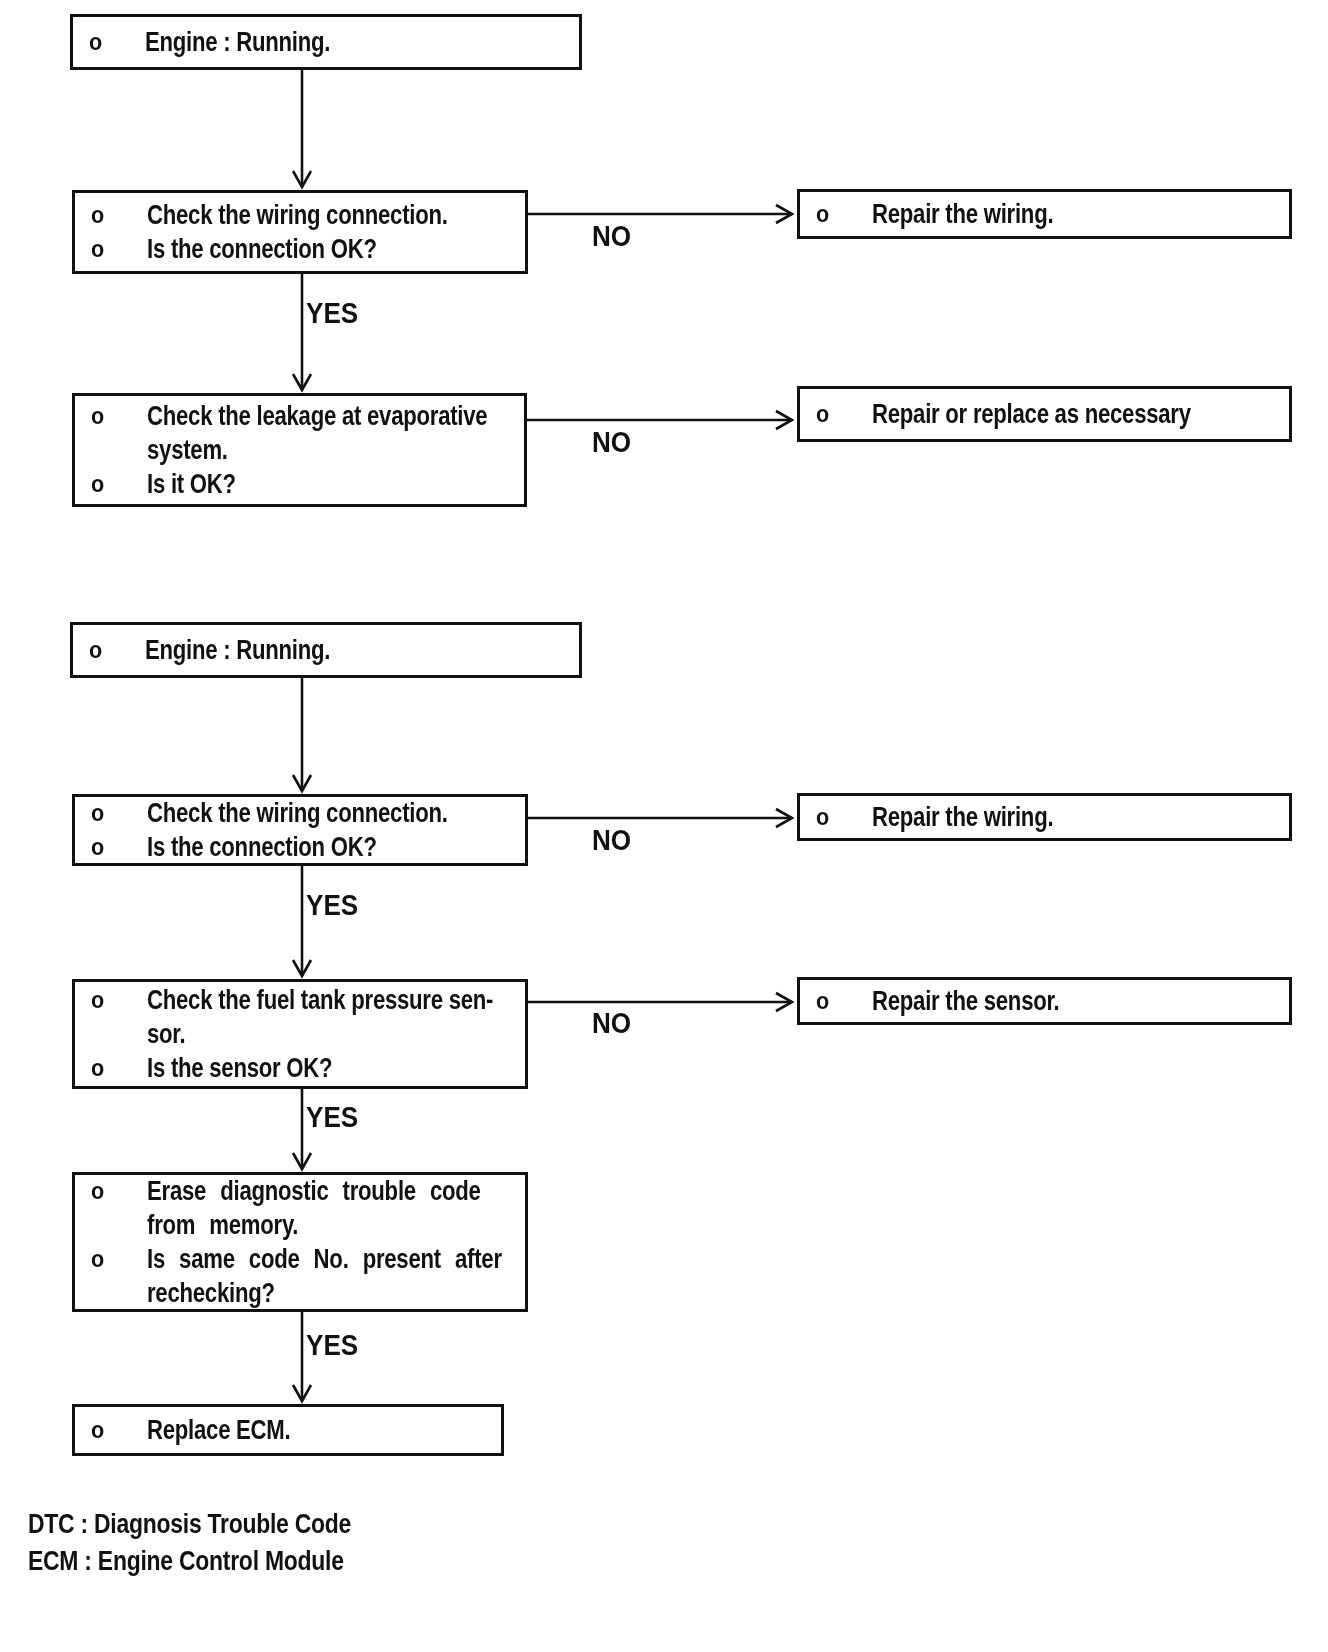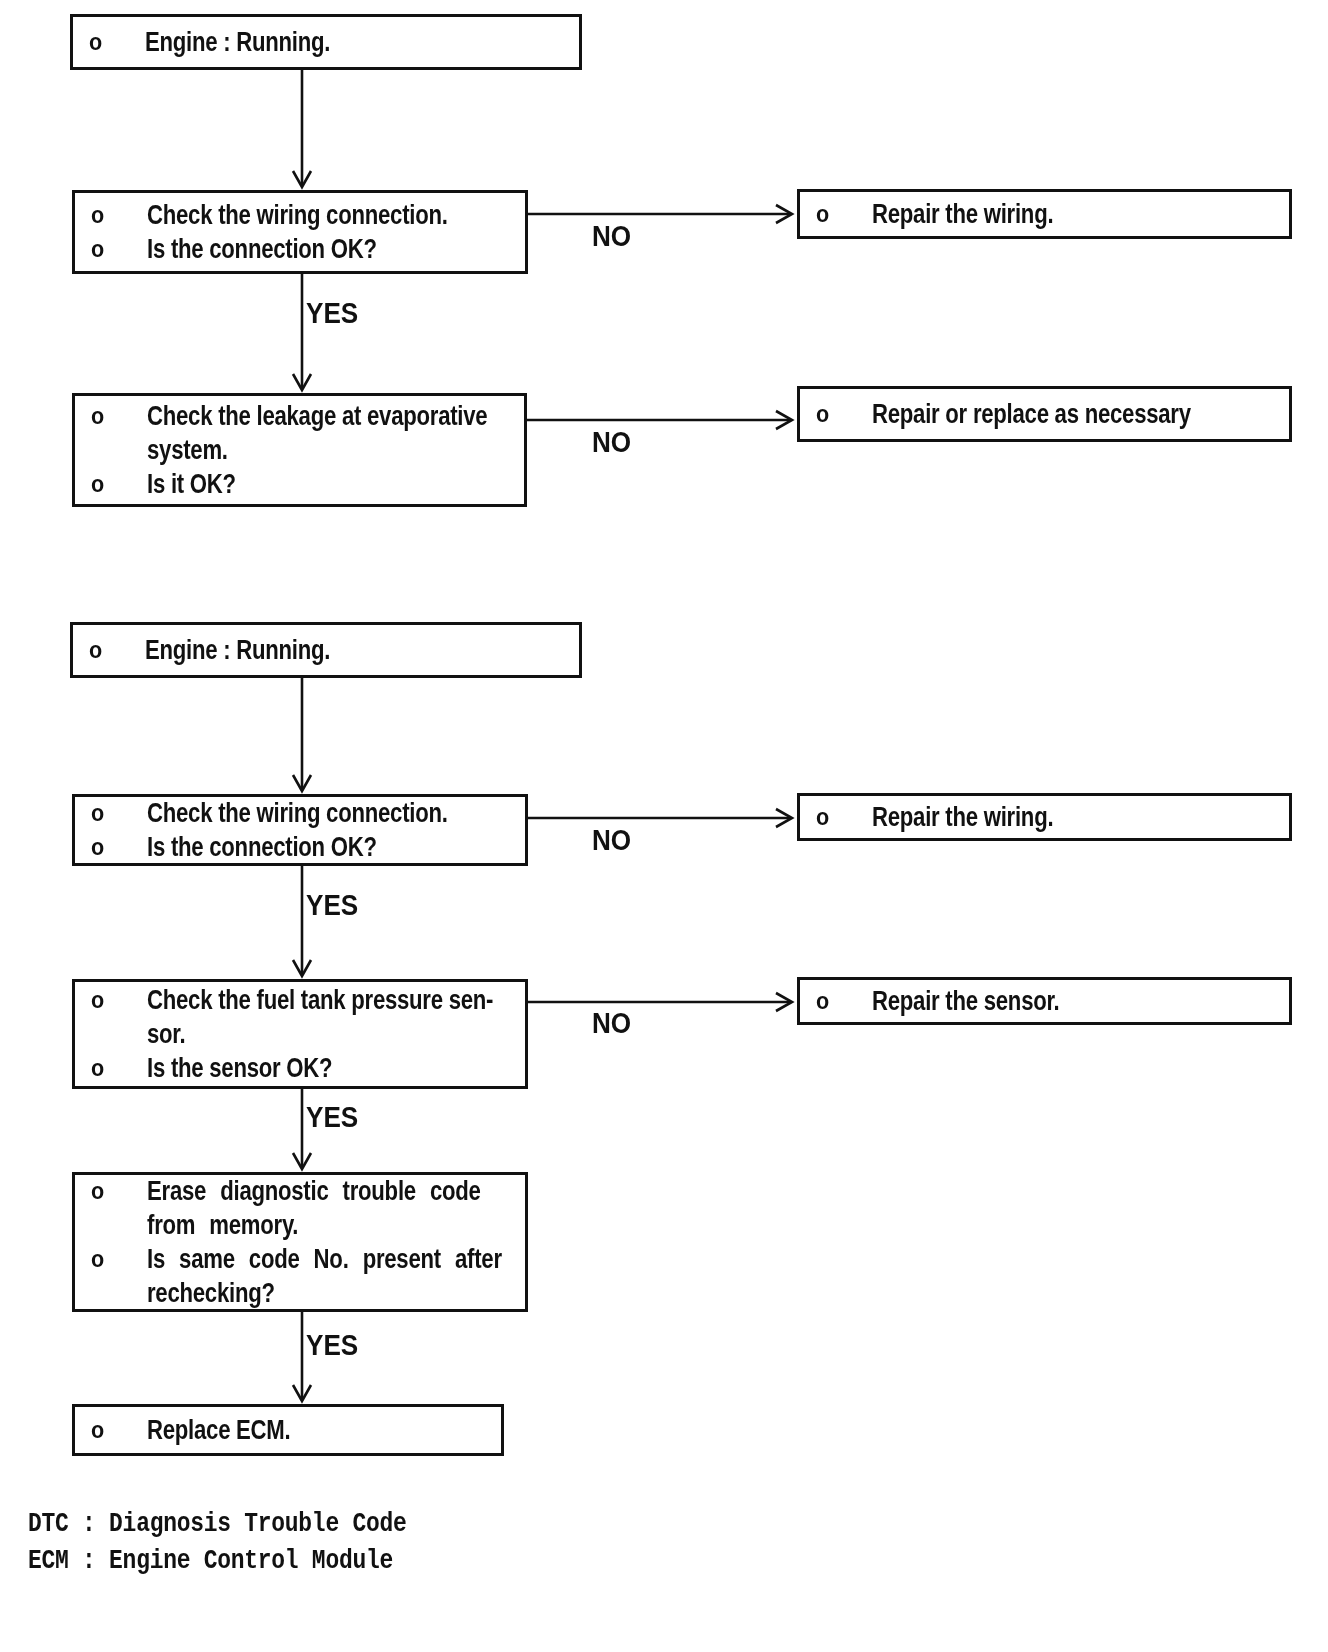--- a/index.html
+++ b/index.html
@@ -23,21 +23,21 @@
     letter-spacing:-0.3px; transform:scaleX(0.82); transform-origin:left top;
     white-space:nowrap;
   }
   .justified .bullet-text { word-spacing:10px; }
   .flow-label {
     position:absolute; font-size:29px; font-weight:bold; line-height:30px;
     transform:scaleX(0.9); transform-origin:left top; white-space:nowrap;
   }
   .flow-label.no-label { width:70px; text-align:center; }
   #connector-layer { position:absolute; left:0; top:0; width:1328px; height:1652px; }
-  #footnotes { position:absolute; left:28px; top:1506px;font-family:Liberation Mono, monospace; }
+  #footnotes { position:absolute; left:28px; top:1506px; }
   .footnote {
     font-size:27px; font-weight:bold; line-height:37px; letter-spacing:-0.3px;
     transform:scaleX(0.85); transform-origin:left top; white-space:nowrap;
   }
 </style>
 </head>
 <body>
 
 <div id="page">
 

